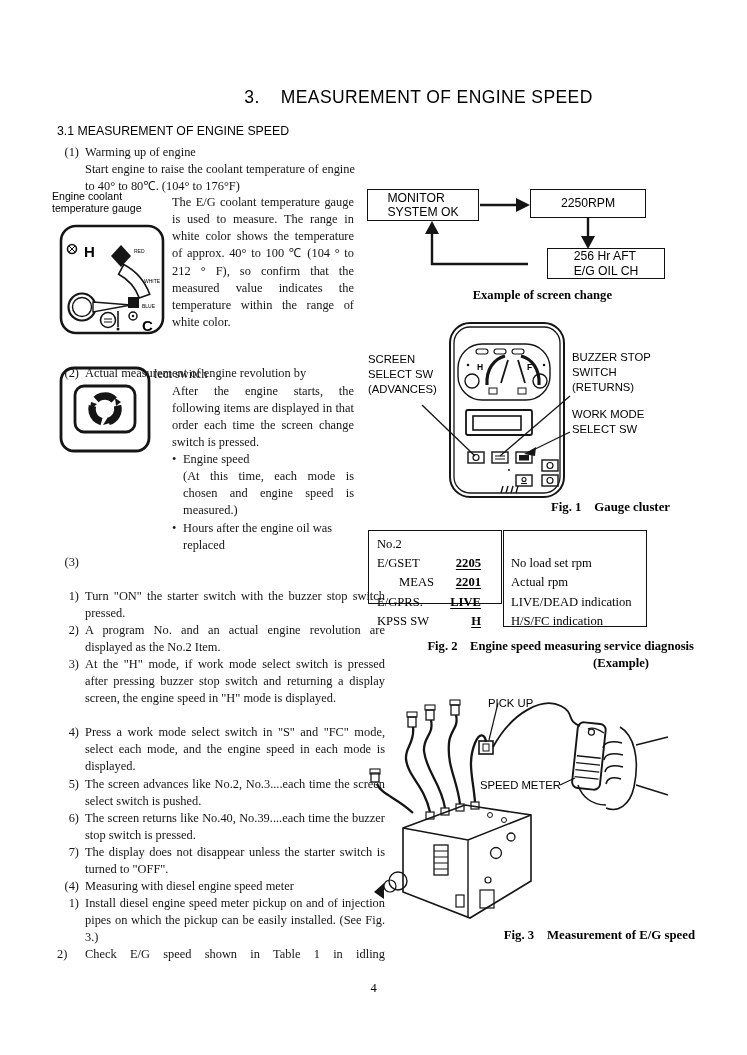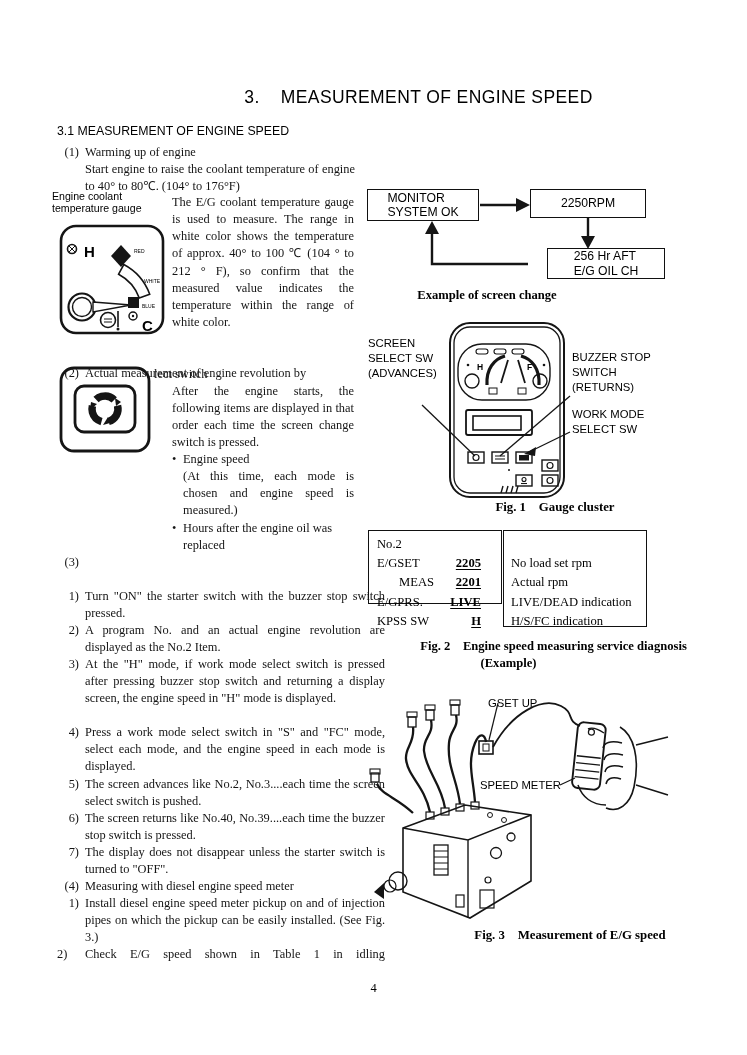--- a/index.html
+++ b/index.html
@@ -3,21 +3,21 @@
 <meta charset="utf-8">
 <style>
   html,body{margin:0;padding:0;}
   body{width:747px;height:1055px;position:relative;background:#fff;color:#141414;
        font-family:"Liberation Serif",serif;-webkit-font-smoothing:antialiased;}
   .abs{position:absolute;}
   .sans{font-family:"Liberation Sans",sans-serif;}
   .pre{white-space:pre;padding-left:45px;}
   .preline{white-space:pre-line;}
   .just{text-align:justify;}
-  .center{text-align:center;}
+  .center{text-align:right;}
 
   #page-title{top:87px;left:0;width:747px;text-align:center;font-size:17.5px;letter-spacing:.4px;color:#000;}
   #section-heading{top:124px;left:57px;font-size:12.3px;color:#000;}
 
   
   #leftcol{left:57px;top:0;width:300px;height:1055px;font-size:12.4px;line-height:17.15px;}
   .hang{position:relative;padding-left:28px;}
   .hang .num{position:absolute;left:0;top:0;width:22px;text-align:right;}
   #item1{top:144px;left:0;width:300px;}
   #item1-body{top:161px;left:28px;width:270px;}
@@ -38,21 +38,21 @@
   
   .fcbox{border:1.7px solid #111;display:flex;flex-direction:column;justify-content:center;
          align-items:center;font-size:12.2px;line-height:14.5px;color:#000;}
   #fc-box1{left:367px;top:189px;width:110px;height:30px;}
   #fc-box2{left:530px;top:189px;width:114px;height:27px;}
   #fc-box3{left:547px;top:248px;width:116px;height:29px;}
   #fc-arrows{left:362px;top:185px;}
   #fc-caption{left:362px;top:288px;width:250px;font-size:12.6px;font-weight:600;color:#000;}
   #fig1-svg{left:362px;top:312px;}
   .figlabel{font-size:11.3px;line-height:15px;color:#000;}
-  #lbl-screen{left:368px;top:336px;}
+  #lbl-screen{left:368px;top:352px;}
   #lbl-buzzer{left:572px;top:350px;}
   #lbl-work{left:572px;top:407px;}
   #fig1-caption{left:395px;top:500px;width:230px;font-size:12.8px;font-weight:600;color:#000;}
 
   #fig2-table{left:368px;top:530px;width:281px;height:101px;display:flex;}
   #fig2-left{width:134px;height:74px;border:1.8px solid #111;padding:4px 0 12px 8px;box-sizing:border-box;}
   #fig2-right{width:144px;height:97px;border:1.8px solid #111;margin-left:1px;padding:4px 0 0 7px;box-sizing:border-box;}
   .f2row{display:flex;height:19.2px;line-height:19.2px;font-size:12.6px;color:#000;}
   .f2label{flex:none;}
   .f2label.indent{padding-left:22px;}
@@ -326,17 +326,17 @@
     <path d="M 252,42 C 266,50 272,74 266,102 C 262,120 250,128 238,123" class="ln" stroke-width="1.6"></path>
     <path d="M 236,48 C 230,44 224,42 220,44" class="ln" stroke-width="1.4"></path>
     <path d="M 254,58 C 242,55 236,58 235,63 M 255,70 C 242,67 237,70 236,75 M 255,82 C 243,79 238,82 237,87 M 253,94 C 243,91 239,94 238,99" class="ln" stroke-width="1.5"></path>
     <path d="M 210,100 C 214,112 224,120 238,120" class="ln" stroke-width="1.5"></path>
     <path d="M 268,60 L 300,52 M 268,100 L 300,110" class="ln" stroke-width="1.5"></path>
   </g>
 
   <path d="M 130,18 L 121,55" class="ln" stroke-width="1.2"></path>
   <path d="M 192,100 L 207,93" class="ln" stroke-width="1.2"></path>
 </svg>
-<div id="lbl-pickup" class="abs sans figlabel">GSET UP</div>
+<div id="lbl-pickup" class="abs sans figlabel">PICK UP</div>
 <div id="lbl-meter" class="abs sans figlabel">SPEED METER</div>
 <div id="fig3-caption" class="abs center pre">Fig. 3    Measurement of E/G speed</div>
 
 <div id="page-number" class="abs">4</div>
 
 </body></html>

